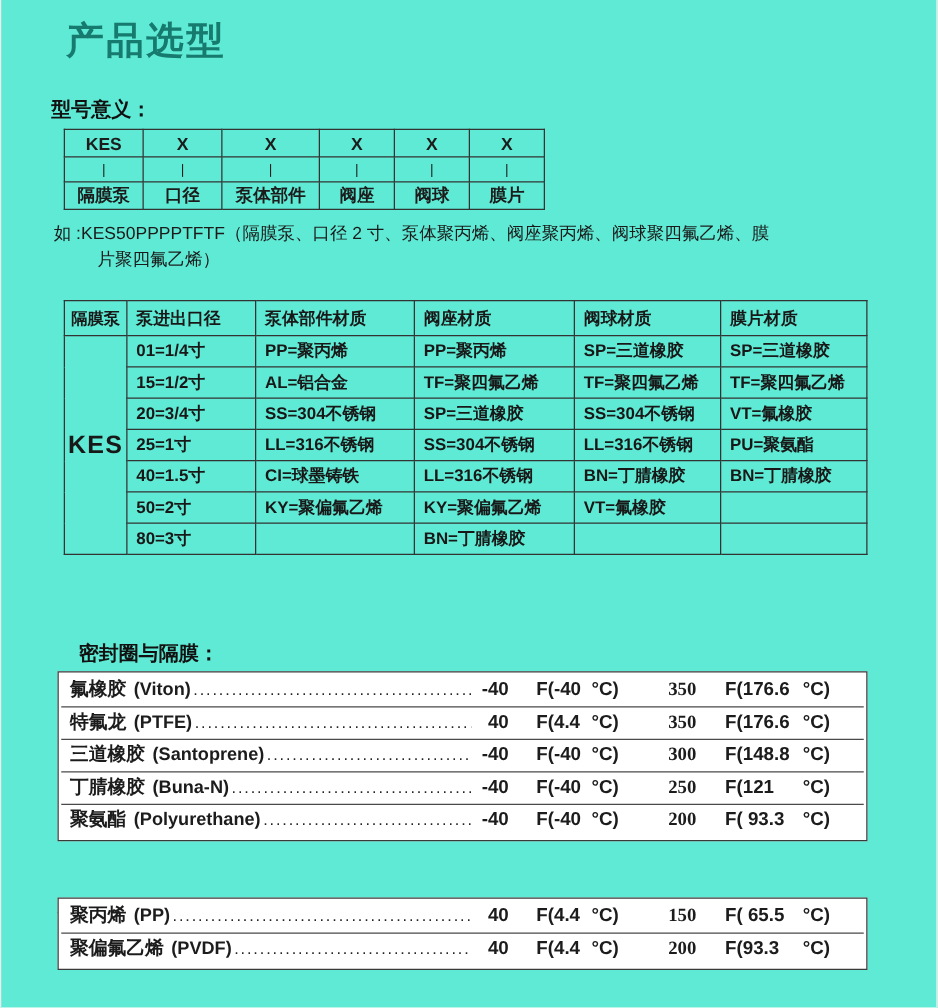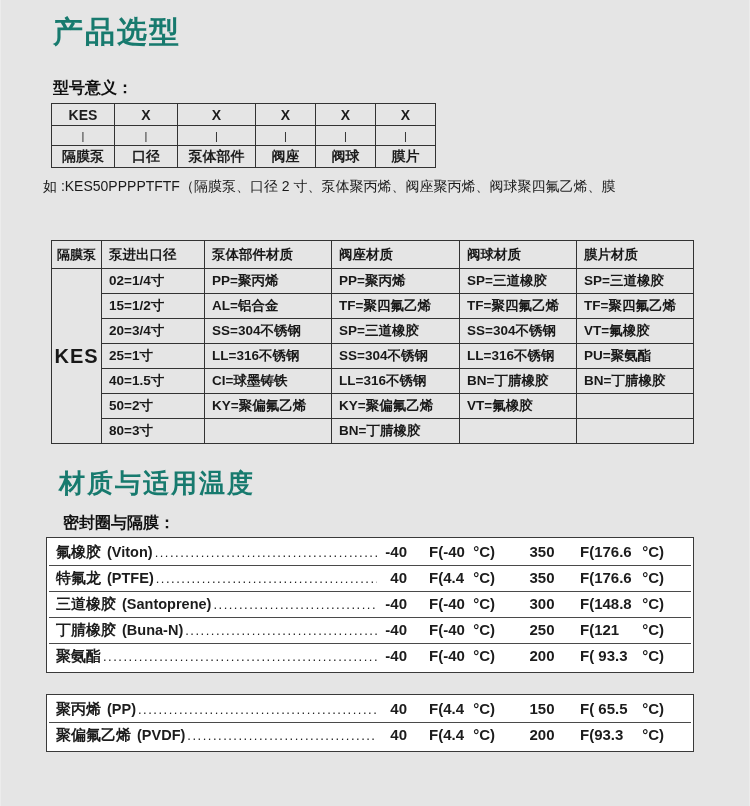--- a/index.html
+++ b/index.html
@@ -1,18 +1,18 @@
 <!DOCTYPE html>
 <html><head>
 <meta charset="utf-8">
 <style>
   * { margin:0; padding:0; box-sizing:border-box; }
   html,body { width:750px; height:806px; background:#ffffff; overflow:hidden;
     font-family:"Liberation Sans","DejaVu Sans",sans-serif; color:#1c1c1c; }
-  .page { position:relative; width:750px; height:806px; background:#e5e5e5;
+  .page { position:relative; width:750px; height:806px; background:#5eead4;
     border-left:1px solid #ececec; border-right:1px solid #ececec; }
 
   .h1 { position:absolute; left:52px; top:12px; font-size:30px; font-weight:700;
     letter-spacing:2px; color:#177a6e; }
   .h2 { position:absolute; left:58px; top:466px; font-size:26px; font-weight:700;
     letter-spacing:2px; color:#177a6e; }
   .sec-label { position:absolute; font-size:16px; font-weight:600; color:#111; }
 
   
   table.model { position:absolute; left:50px; top:103px; width:384px;
@@ -45,33 +45,33 @@
   .trow .nm { font-size:15px; font-weight:700; white-space:nowrap; }
   .trow .en { font-size:14.5px; font-weight:600; margin-left:6px; white-space:nowrap; }
   .trow .dots { flex:1; overflow:hidden; white-space:nowrap; font-size:13px;
     letter-spacing:1.5px; color:#222; margin:0 0 0 2px; }
   .trow .dots::after { content:"...................................................................................................................................................."; }
   .trow .num { font-size:15px; font-weight:600; white-space:nowrap; }
   .trow .low-num  { min-width:30px; text-align:right; }
   .trow .fbox { display:inline-flex; justify-content:space-between;
     align-items:baseline; font-size:15px; font-weight:600; white-space:nowrap;text-align:right; }
   .trow .fbox.low  { width:66px;  margin-left:22px; }
-  .trow .high-num  { width:30px; text-align:center; margin-left:32px; }
+  .trow .high-num  { width:30px; text-align:right; margin-left:32px;font-family:Liberation Serif, serif; }
   .trow .fbox.high { width:84px; margin-left:23px; }
   #seal-table  { top:537px; }
-  #fluid-table { top:694px; }
+  #fluid-table { top:718px; }
 </style>
 </head>
 <body>
 
 <div class="page">
 
   <div class="h1">产品选型</div>
 
-  <div class="sec-label" style="left:52px; top:78px;">型号意义：</div>
+  <div class="sec-label" style="left:40px; top:78px;">型号意义：</div>
 
   <table class="model">
     <colgroup>
         <col style="width:63px">
         <col style="width:63px">
         <col style="width:78px">
       <col style="width:60px">
         <col style="width:60px">
         <col style="width:60px">
       </colgroup>
@@ -98,20 +98,21 @@
       <td>泵体部件</td>
       <td>阀座</td>
       <td>阀球</td>
       <td>膜片</td>
     </tr>
   </tbody>
     </table>
 
   <div class="example">
     <span>如 :KES50PPPPTFTF（隔膜泵、口径 2 寸、泵体聚丙烯、阀座聚丙烯、阀球聚四氟乙烯、膜</span>
+    <span class="l2">片聚四氟乙烯）</span>
   </div>
 
   <table class="sel">
     <colgroup>
         <col style="width:50px">
         <col style="width:103px">
         <col style="width:127px">
       <col style="width:128px">
         <col style="width:117px">
         <col style="width:117px">
@@ -120,21 +121,21 @@
         <tr>
       <th class="c0">隔膜泵</th>
       <th>泵进出口径</th>
       <th>泵体部件材质</th>
       <th>阀座材质</th>
       <th>阀球材质</th>
       <th>膜片材质</th>
     </tr>
     <tr>
       <td class="series" rowspan="7">KES</td>
-      <td>02=1/4寸</td>
+      <td>01=1/4寸</td>
       <td>PP=聚丙烯</td>
       <td>PP=聚丙烯</td>
       <td>SP=三道橡胶</td>
       <td>SP=三道橡胶</td>
     </tr>
     <tr>
       <td>15=1/2寸</td>
       <td>AL=铝合金</td>
       <td>TF=聚四氟乙烯</td>
       <td>TF=聚四氟乙烯</td>
@@ -171,21 +172,20 @@
     <tr>
       <td>80=3寸</td>
       <td></td>
       <td>BN=丁腈橡胶</td>
       <td></td>
       <td></td>
     </tr>
   </tbody>
     </table>
 
-  <div class="h2">材质与适用温度</div>
 
   <div class="sec-label" style="left:62px; top:513px;">密封圈与隔膜：</div>
 
   <div class="tleaf" id="seal-table">
     <div class="trow">
       <span class="nm">氟橡胶</span>
       <span class="en">(Viton)</span>
       <span class="dots"></span>
       <span class="num low-num">-40</span>
       <span class="fbox low">
@@ -238,20 +238,21 @@
           <span>°C)</span>
         </span>
       <span class="num high-num">250</span>
       <span class="fbox high">
           <span>F(121</span>
           <span>°C)</span>
         </span>
     </div>
     <div class="trow">
       <span class="nm">聚氨酯</span>
+      <span class="en">(Polyurethane)</span>
       <span class="dots"></span>
       <span class="num low-num">-40</span>
       <span class="fbox low">
           <span>F(-40</span>
           <span>°C)</span>
         </span>
       <span class="num high-num">200</span>
       <span class="fbox high">
           <span>F( 93.3</span>
           <span>°C)</span>

